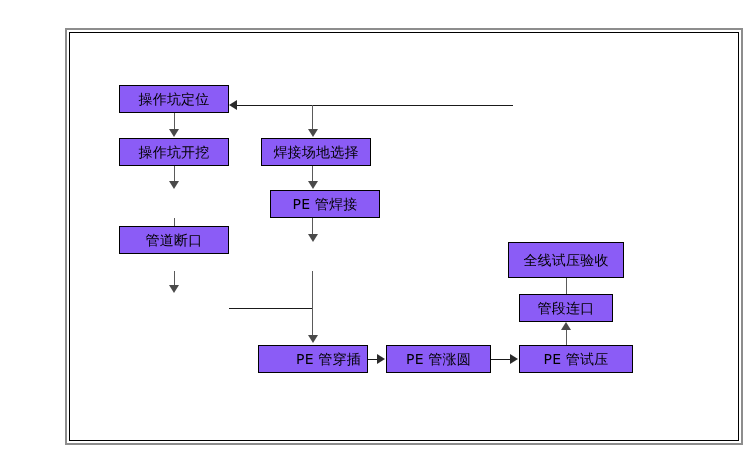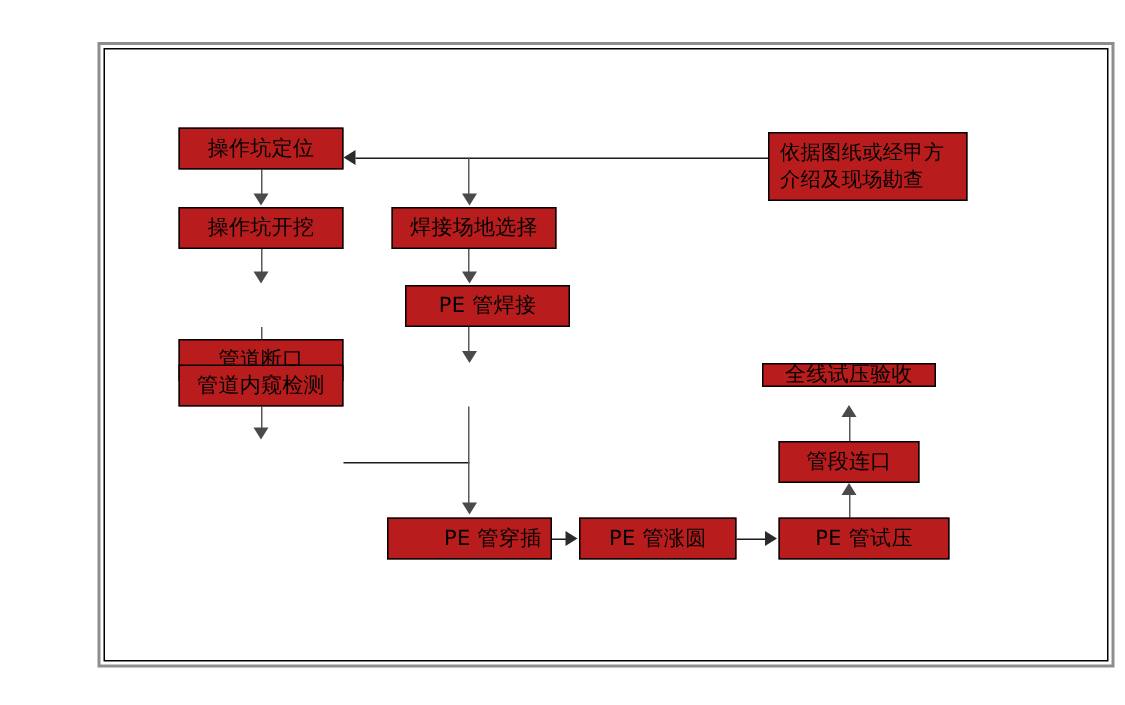--- a/index.html
+++ b/index.html
@@ -35,21 +35,21 @@
     top: 32px;
     width: 670px;
     height: 409px;
     border: 1.5px solid #000000;
     box-sizing: border-box;
     background: #ffffff;
   }
   .node {
     position: absolute;
     border: 1.5px solid #000000;
-    background: #b91c1c;
+    background: #8b5cf6;
     box-sizing: border-box;
     display: flex;
     align-items: center;
     justify-content: center;
     text-align: center;
     color: #000000;
     font-size: 14px;
     line-height: 1.32;
     letter-spacing: 0.2px;
     white-space: pre-line;
@@ -113,40 +113,37 @@
 
   <div id="outer-frame"></div>
   <div id="inner-frame"></div>
 
   <div class="node" style="left:119px; top:85px; width:110px; height:28px;">操作坑定位</div>
 
   <div class="node" style="left:119px; top:138px; width:110px; height:28px;">操作坑开挖</div>
 
   <div class="node" style="left:119px; top:190px; width:110px; height:28px;margin-top:36px;">管道断口</div>
 
-  <div class="node" style="left:119px; top:243px; width:110px; height:28px;">管道内窥检测</div>
 
 
   <div class="node" style="left:261px; top:138px; width:110px; height:28px;">焊接场地选择</div>
 
   <div class="node" style="left:258px; top:190px; width:110px; height:28px;margin-left:12px;">PE 管焊接</div>
 
 
   <div class="node" style="left:258px; top:345px; width:110px; height:28px;padding-left:31px;">PE 管穿插</div>
 
   <div class="node" style="left:386px; top:345px; width:105px; height:28px;">PE 管涨圆</div>
 
   <div class="node" style="left:519px; top:345px; width:114px; height:28px;">PE 管试压</div>
 
   <div class="node" style="left:519px; top:294px; width:94px; height:28px;">管段连口</div>
 
-  <div class="node" style="left:508px; top:242px; width:116px; height:16px;">全线试压验收</div>
+  <div class="node" style="left:508px; top:242px; width:116px; height:36px;">全线试压验收</div>
 
-  <div class="node two-line" style="left:512px; top:88px; width:133px; height:46px;">依据图纸或经甲方
-介绍及现场勘查</div>
 
   <div class="hline plain" style="left:237px; top:105px; width:276px;"></div>
   <div class="arrow left" style="left:229px; top:100px;"></div>
 
   <div class="vline" style="left:312px; top:105px; height:25px;"></div>
   <div class="arrow down" style="left:308px; top:129px;"></div>
 
   <div class="vline" style="left:174px; top:113px; height:17px;"></div>
   <div class="arrow down" style="left:169px; top:129px;"></div>
 

